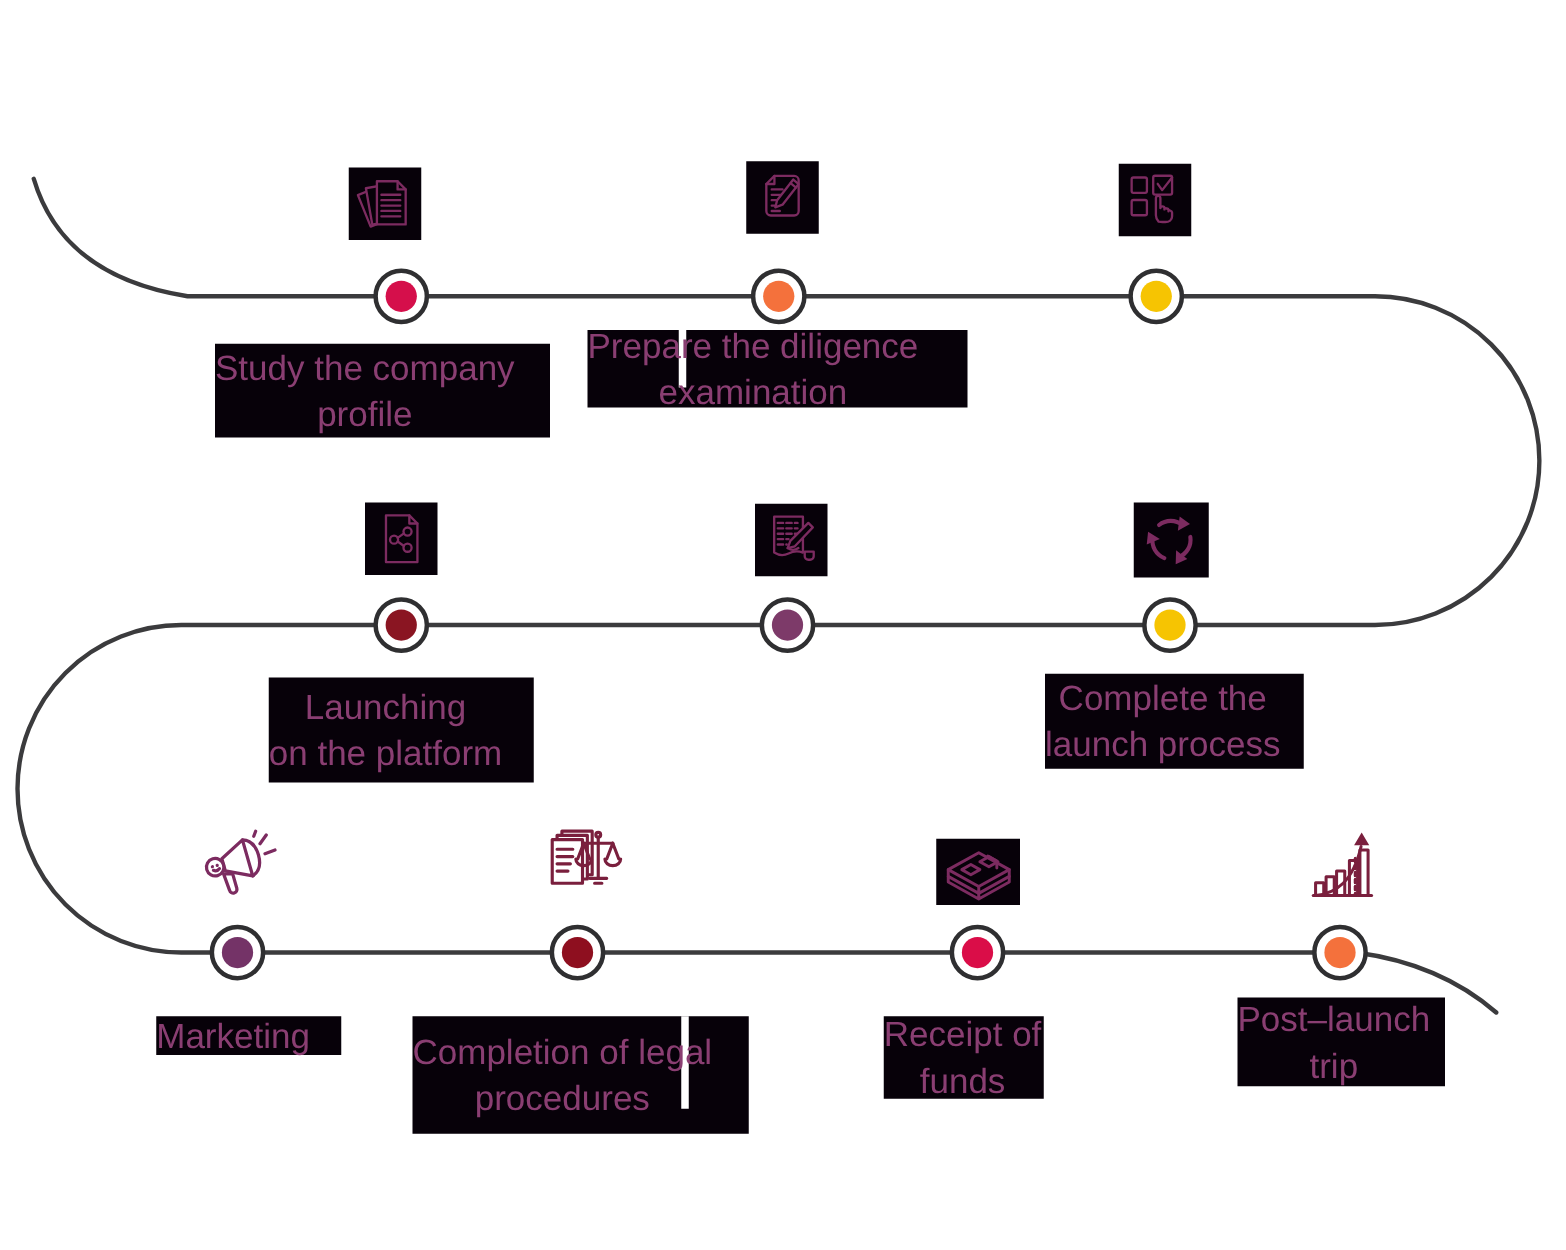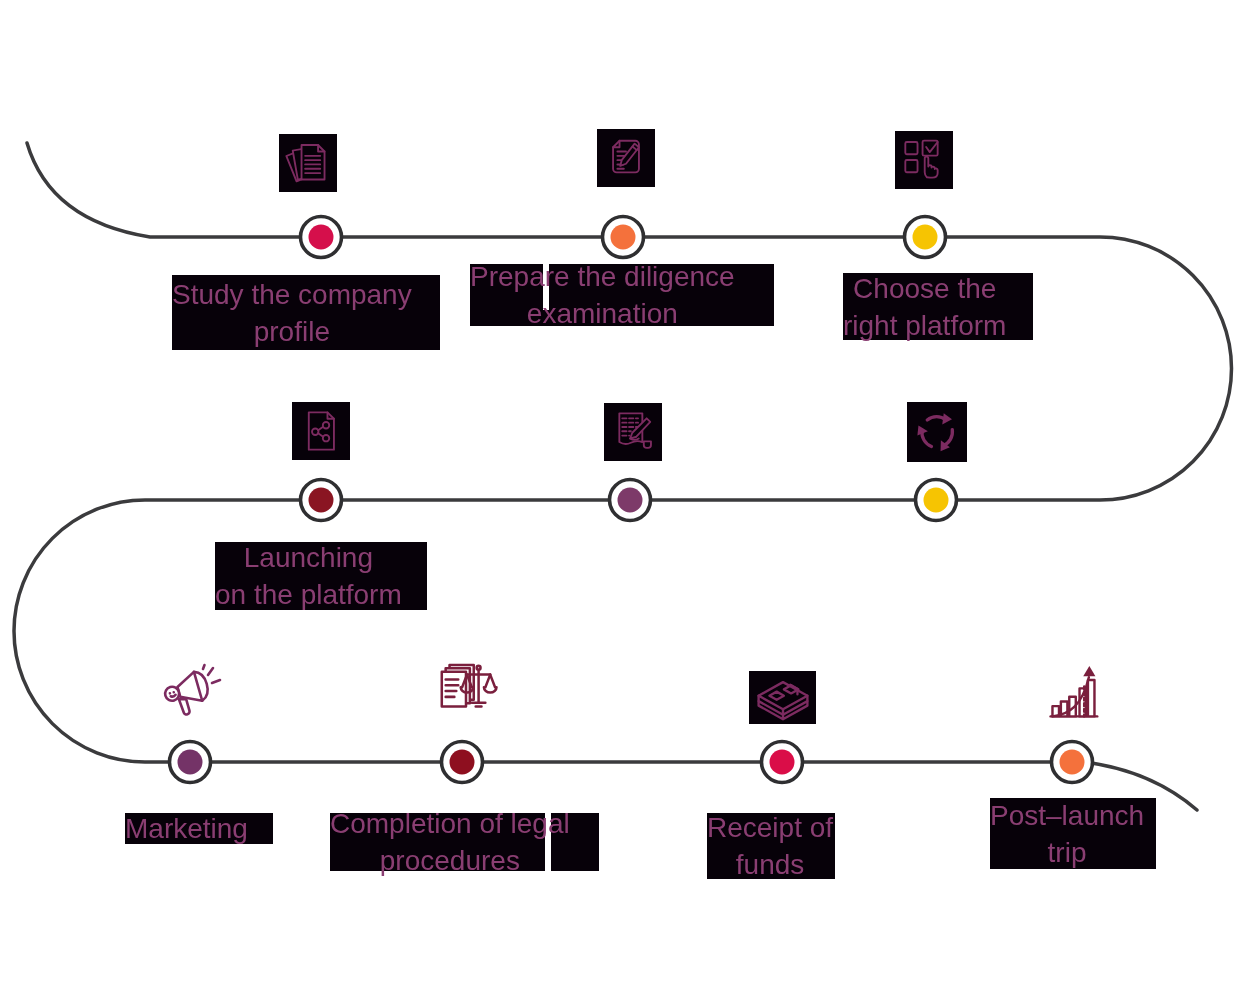--- a/index.html
+++ b/index.html
@@ -196,32 +196,32 @@
 
   <div class="label" style="left:172px;top:275px;width:268px;height:75px">
     <span>Study the company
 profile</span>
   </div>
   <div class="label" style="left:470px;top:264px;width:304px;height:62px">
     <i class="gap-stripe" style="left:73px;top:0;height:46px"></i>
     <span>Prepare the diligence
 examination</span>
   </div>
-  <div class="label" style="left:843px;top:273px;width:190px;height:67px">
-    <span>Choose the
-right platform</span>
-  </div>
-  <div class="label" style="left:215px;top:542px;width:212px;height:68px">
+  <div class="label" style="left:215px;top:542px;width:212px;height:84px">
     <span>Launching
 on the platform</span>
   </div>
+  <div class="label" style="left:836px;top:539px;width:207px;height:76px">
+    <span>Complete the
+launch process</span>
+  </div>
   <div class="label" style="left:125px;top:813px;width:148px;height:31px">
     <span>Marketing</span>
   </div>
-  <div class="label" style="left:330px;top:813px;width:269px;height:58px">
+  <div class="label" style="left:330px;top:813px;width:269px;height:94px">
     <i class="gap-stripe" style="left:215px;top:0;height:74px"></i>
     <span>Completion of legal
 procedures</span>
   </div>
   <div class="label" style="left:707px;top:813px;width:128px;height:66px">
     <span>Receipt of
 funds</span>
   </div>
   <div class="label" style="left:990px;top:798px;width:166px;height:71px">
     <span>Post–launch

